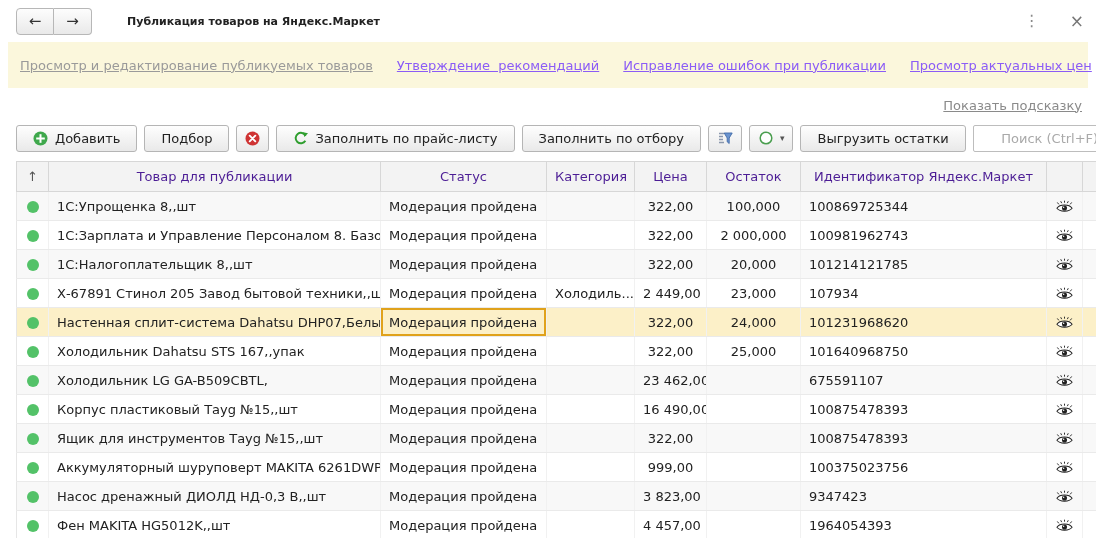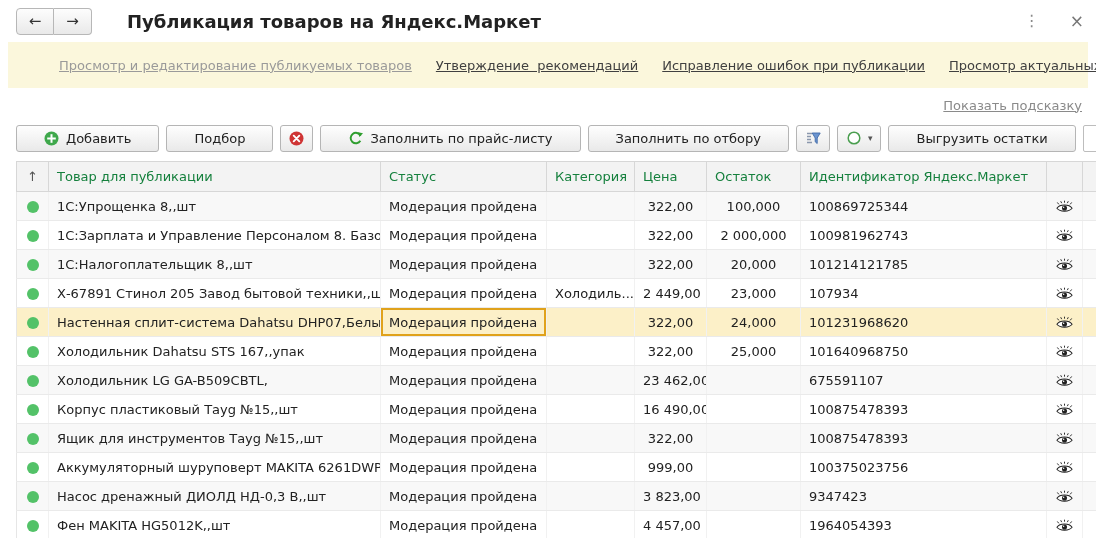--- a/index.html
+++ b/index.html
@@ -6,52 +6,52 @@
   html,body { width:1096px; height:538px; background:#fff; overflow:hidden;
               font-family:"DejaVu Sans","Liberation Sans",sans-serif; font-size:13px; color:#222; }
 
   
   .titlebar { display:flex; align-items:center; height:42px; padding:0 12px 0 16px; }
   .navbtns { display:flex; }
   .navbtn { width:38px; height:27px; border:1px solid #b7b7b7; background:linear-gradient(#fdfdfd,#e9e9e9);
             display:flex; align-items:center; justify-content:center; font-size:15px; color:#333; cursor:pointer; }
   .navbtn.back { border-radius:4px 0 0 4px; }
   .navbtn.fwd  { border-radius:0 4px 4px 0; border-left:none; }
-  .wtitle { font-size:18px; font-weight:bold; margin-left:35px; white-space:nowrap; }
+  .wtitle { font-size:11px; font-weight:bold; margin-left:35px; white-space:nowrap; }
   .tspacer { flex:1; }
   .menudots { color:#8a8a8a; font-size:16px; margin-right:30px; cursor:pointer; line-height:1; }
   .wclose  { color:#777; font-size:17px; cursor:pointer; line-height:1; }
 
   
   .cmdbar { margin:0 8px; height:46px; background:#fbf7dc; display:flex; align-items:center; padding:0 12px; }
   .navlink { margin-right:24px; text-decoration:underline; white-space:pre; cursor:pointer; }
-  .navlink.active { color:#9a9a9a;margin-left:39px; }
-  .navlink:not(.active) { color:#404040; }
+  .navlink.active { color:#9a9a9a; }
+  .navlink:not(.active) { color:#8b5cf6; }
 
   
   .hintrow { height:32px; display:flex; align-items:center; justify-content:flex-end; padding:17px 14px; }
   .hintlink { color:#8a8a8a; text-decoration:underline; cursor:pointer; }
 
   
   .toolbar { height:30px; margin:1px 8px 0 16px; display:flex; align-items:center; gap:7px; }
   .btn { height:27px; border:1px solid #b5b5b5; border-radius:3px; background:linear-gradient(#fefefe,#e9e9e9);
-         display:inline-flex; align-items:center; padding:0 27px; font-size:13px; color:#222; cursor:pointer; white-space:nowrap; }
+         display:inline-flex; align-items:center; padding:0 16px; font-size:13px; color:#222; cursor:pointer; white-space:nowrap; }
   .btn .ico { margin-right:7px; display:inline-flex; }
   .btn.icon-only { padding:0 8px; }
   .caret { font-size:9px; color:#555; margin-left:6px; }
   .search { width:178px; height:27px; border:1px solid #bdbdbd; border-radius:2px; background:#fff;
             display:flex; align-items:center; }
   .search input { flex:1; border:none; outline:none; padding:0 7px; font:inherit; color:#3b82f6; min-width:0;text-align:center; }
   .search input::placeholder { color:#a9a9a9; }
   .search .clear { width:24px; text-align:center; color:#888; cursor:pointer; font-size:13px; }
 
   
   .tblwrap { margin:8px 0 0 16px; }
   table { border-collapse:collapse; table-layout:fixed; width:1076px; }
-  th { background:#f3f3f3; border:1px solid #d7d7d7; font-weight:normal; color:#15803d; text-align:left;
+  th { background:#f3f3f3; border:1px solid #d7d7d7; font-weight:normal; color:#4c1d95; text-align:center;
        height:30px; padding:0 8px; white-space:nowrap; overflow:hidden; cursor:pointer; }
   th.c-dot { text-align:center; color:#555; padding:0; }
   td { height:29px; padding:0 8px; border-bottom:1px solid #eaeaea; border-right:1px solid #f1f1f1;
        white-space:nowrap; overflow:hidden; text-overflow:clip; background:#fff; }
   tr:nth-child(odd) td { background:#f8f8f8; }
   td.col-dot { text-align:center; padding:0; border-left:1px solid #e6e6e6; }
   td.num { text-align:center; }
   td.col-eye { text-align:center; padding:0; }
   .dot { display:inline-block; width:12px; height:12px; border-radius:50%; background:#53c268; vertical-align:middle; }
   tr.selected td { background:#fcf0c8 !important; }

